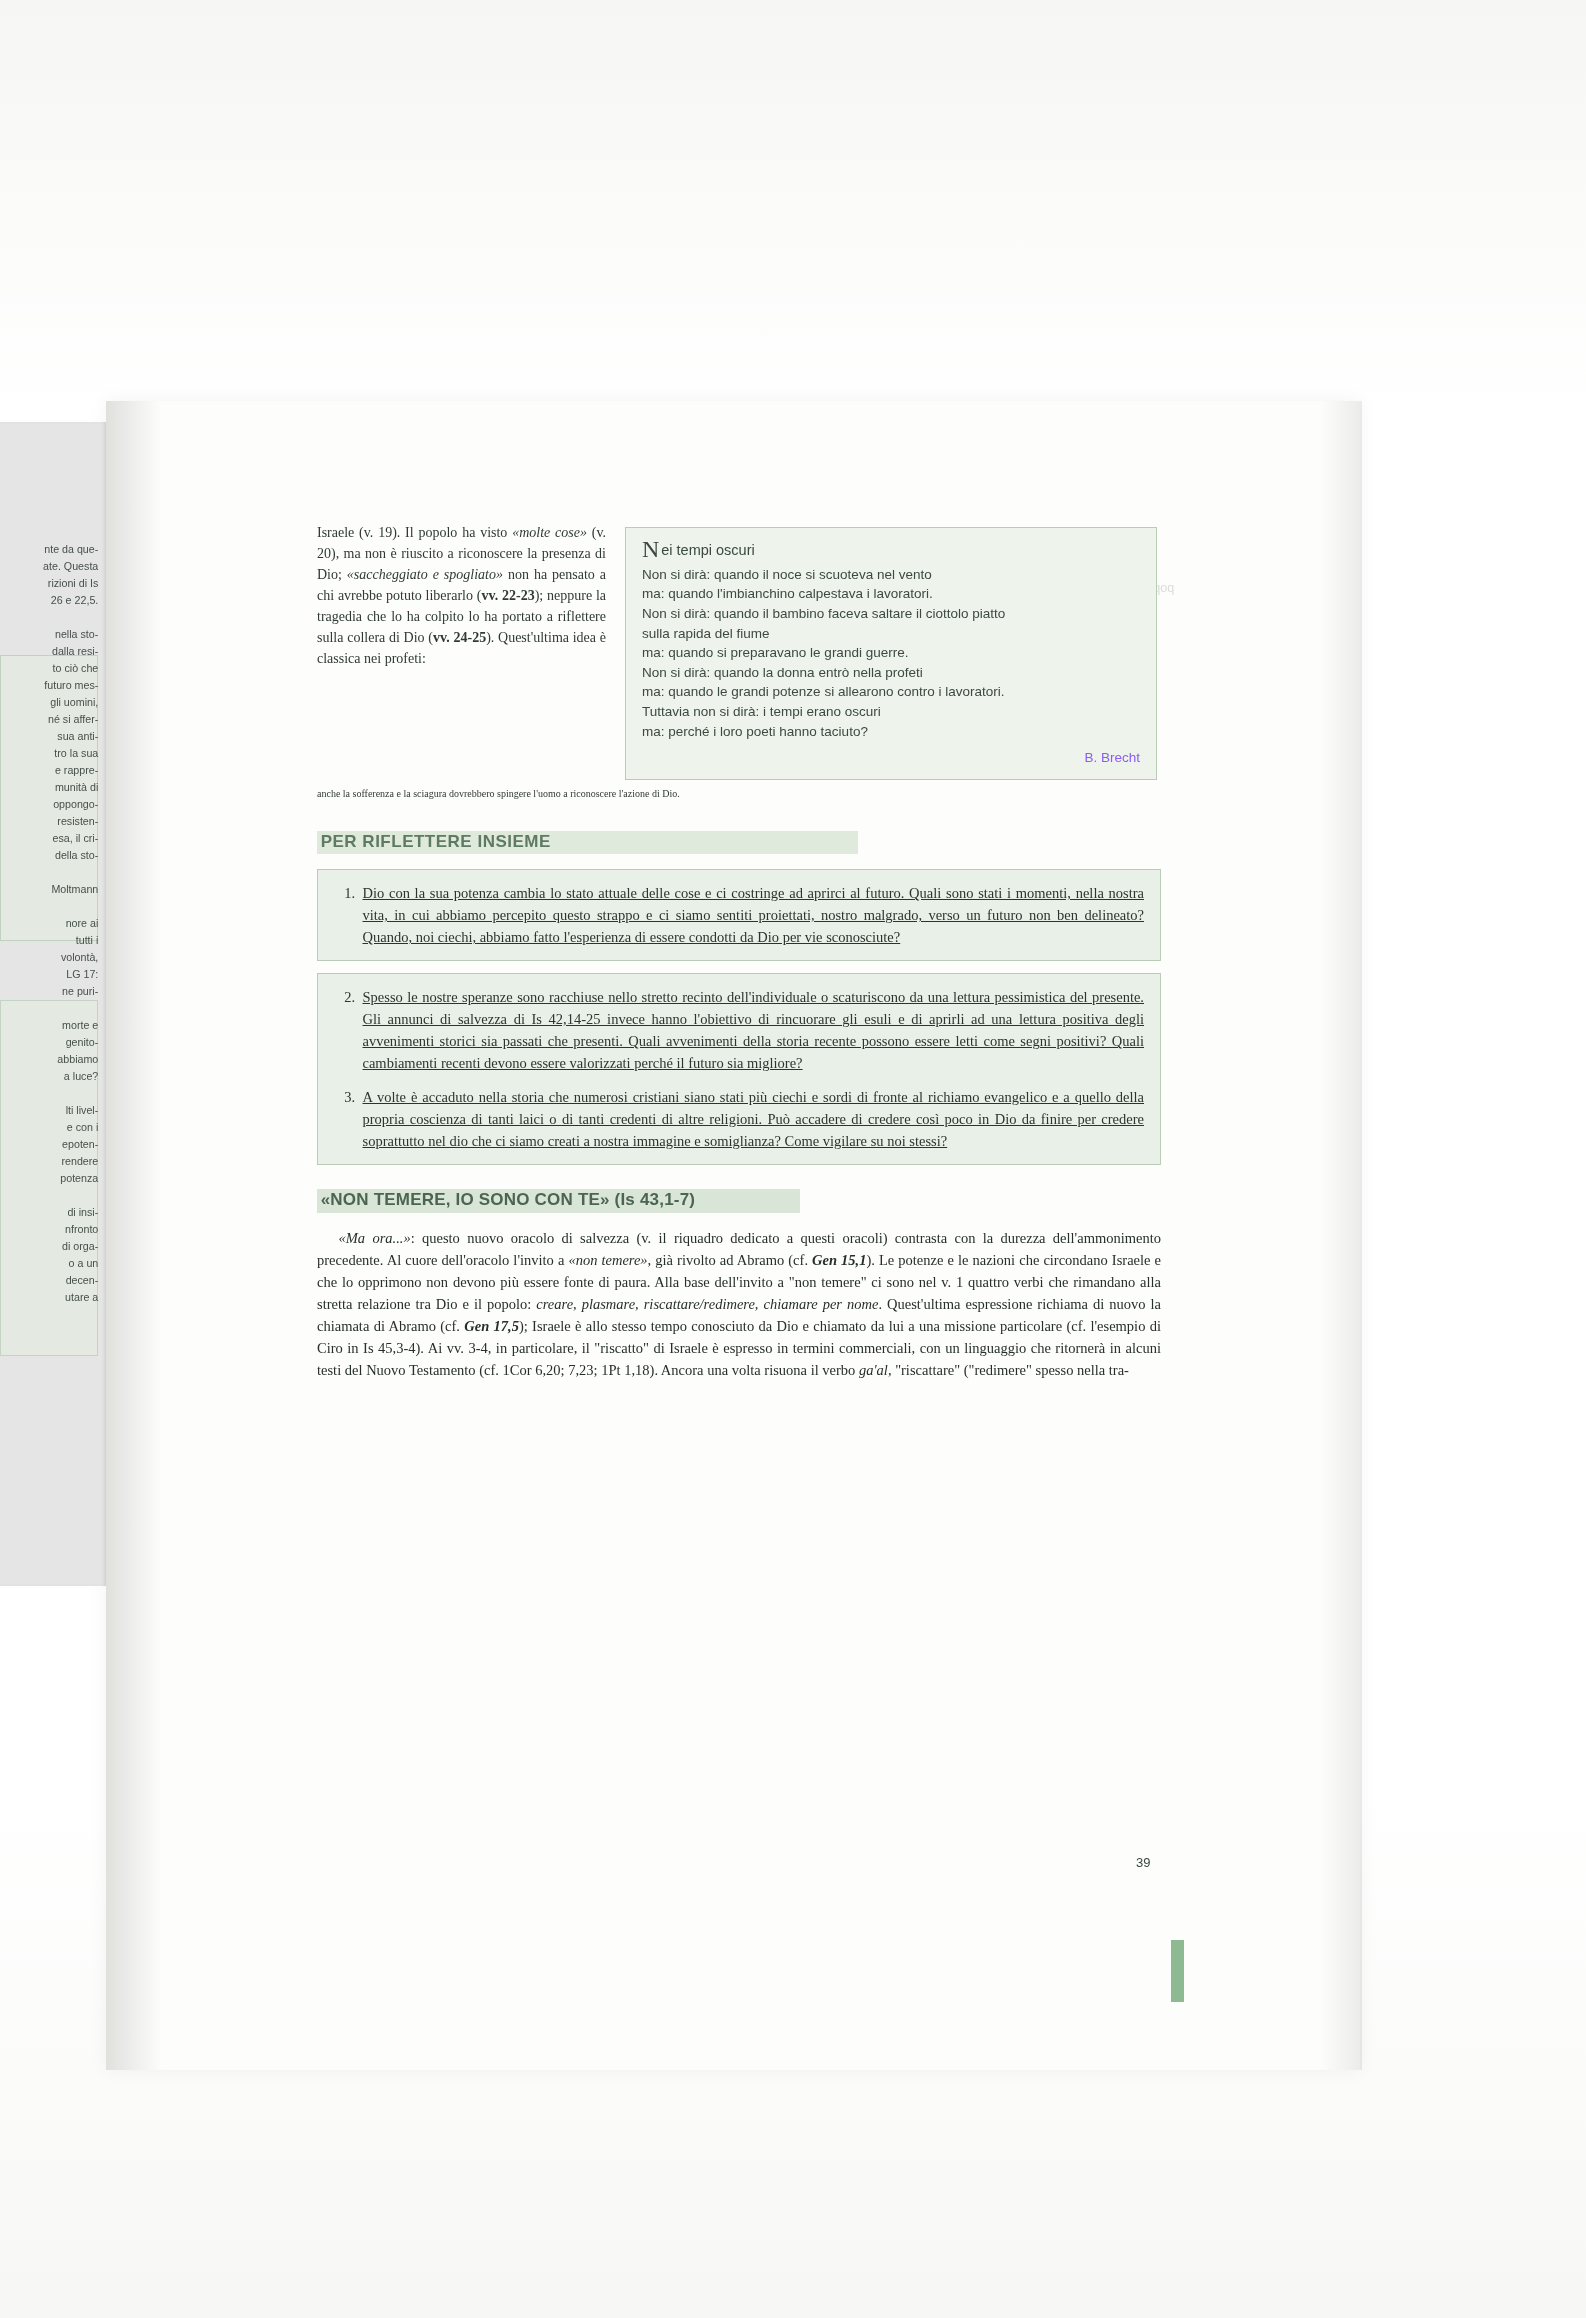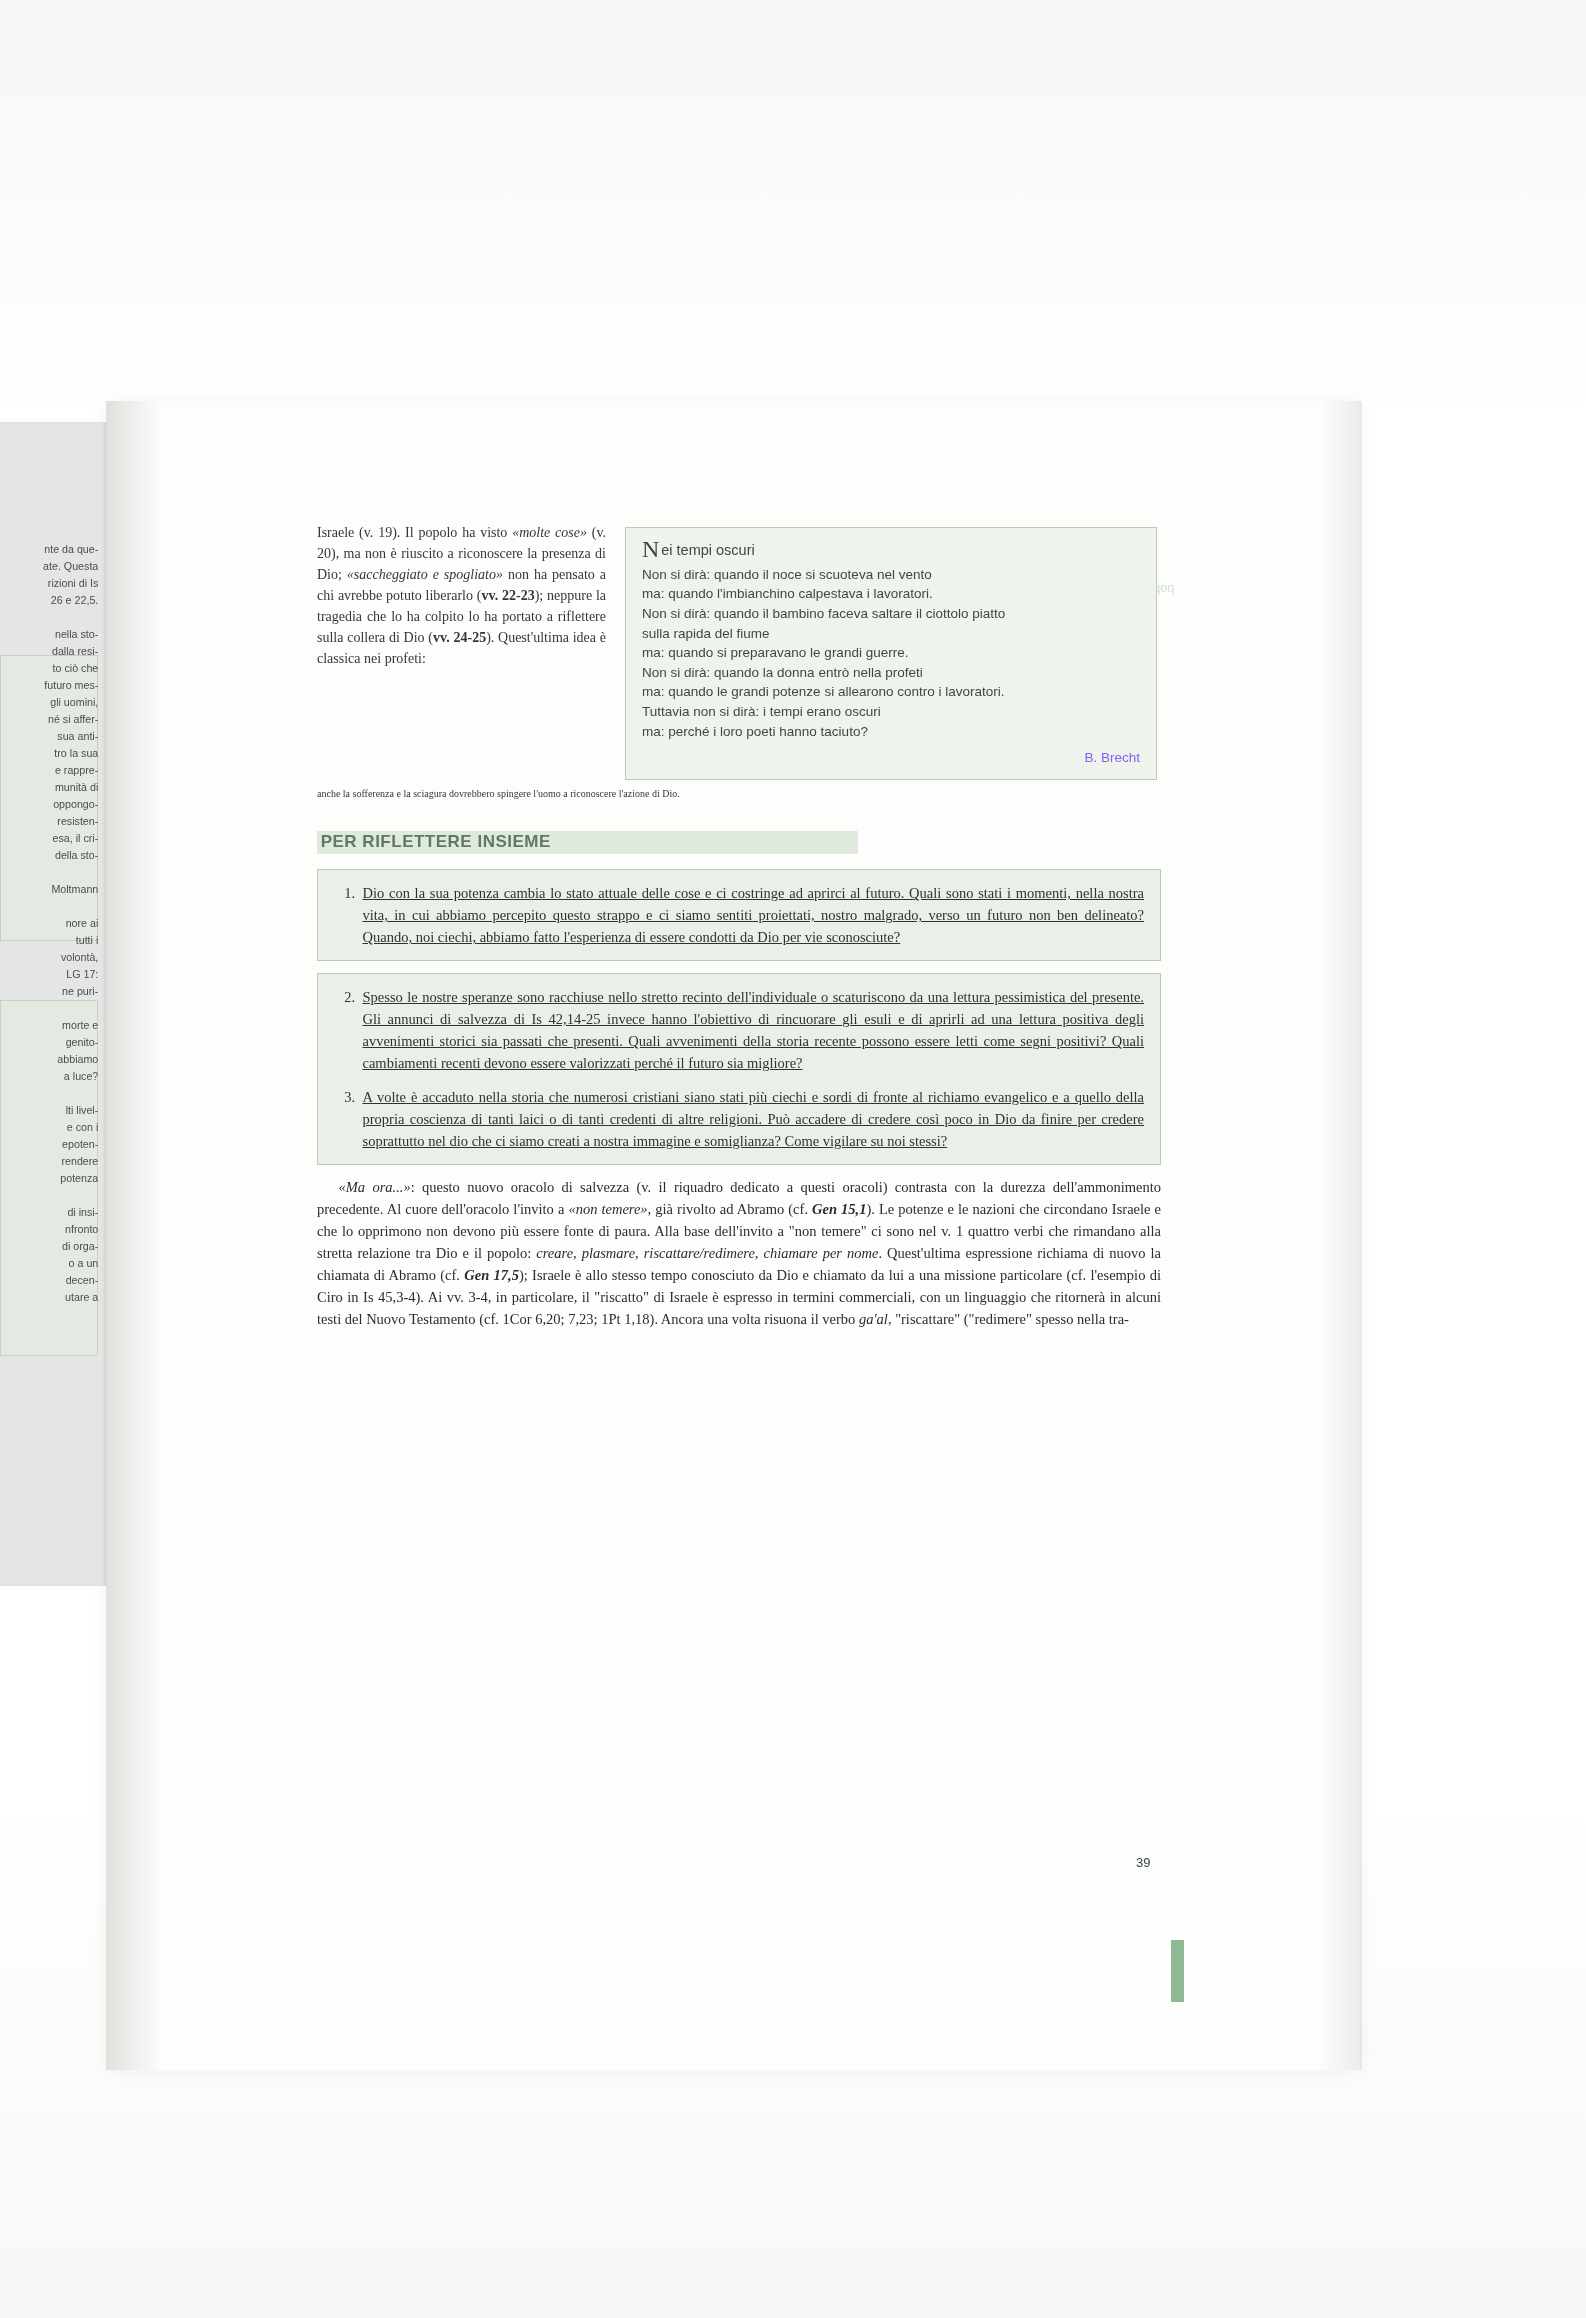--- a/index.html
+++ b/index.html
@@ -393,20 +393,24 @@
     <div class="qitem">
       <div class="qnum">2.</div>
       <div class="qtext">Spesso le nostre speranze sono racchiuse nello stretto recinto dell'individuale o scaturiscono da una lettura pessimistica del presente. Gli annunci di salvezza di Is 42,14-25 invece hanno l'obiettivo di rincuorare gli esuli e di aprirli ad una lettura positiva degli avvenimenti storici sia passati che presenti. Quali avvenimenti della storia recente possono essere letti come segni positivi? Quali cambiamenti recenti devono essere valorizzati perché il futuro sia migliore?</div>
     </div>
     <div class="qitem">
       <div class="qnum">3.</div>
       <div class="qtext">A volte è accaduto nella storia che numerosi cristiani siano stati più ciechi e sordi di fronte al richiamo evangelico e a quello della propria coscienza di tanti laici o di tanti credenti di altre religioni. Può accadere di credere così poco in Dio da finire per credere soprattutto nel dio che ci siamo creati a nostra immagine e somiglianza? Come vigilare su noi stessi?</div>
     </div>
   </div>
 
+  <div class="sec-head2">
+    <div class="band"></div>
+    <div class="txt">«NON TEMERE, IO SONO CON TE» (Is 43,1-7)</div>
+  </div>
 
   <div class="body-text">
     <i>«Ma ora...»</i>: questo nuovo oracolo di salvezza (v. il riquadro dedicato a questi oracoli) contrasta con la durezza dell'ammonimento precedente. Al cuore dell'oracolo l'invito a <i>«non temere»</i>, già rivolto ad Abramo (cf. <b>Gen 15,1</b>). Le potenze e le nazioni che circondano Israele e che lo opprimono non devono più essere fonte di paura. Alla base dell'invito a "non temere" ci sono nel v. 1 quattro verbi che rimandano alla stretta relazione tra Dio e il popolo: <i>creare, plasmare, riscattare/redimere, chiamare per nome</i>. Quest'ultima espressione richiama di nuovo la chiamata di Abramo (cf. <b>Gen 17,5</b>); Israele è allo stesso tempo conosciuto da Dio e chiamato da lui a una missione particolare (cf. l'esempio di Ciro in Is 45,3-4). Ai vv. 3-4, in particolare, il "riscatto" di Israele è espresso in termini commerciali, con un linguaggio che ritornerà in alcuni testi del Nuovo Testamento (cf. 1Cor 6,20; 7,23; 1Pt 1,18). Ancora una volta risuona il verbo <i>ga'al</i>, "riscattare" ("redimere" spesso nella tra-
   </div>
 
 </div>
 
 <div class="folio-bar"></div>
 <div class="folio">39</div>
 

